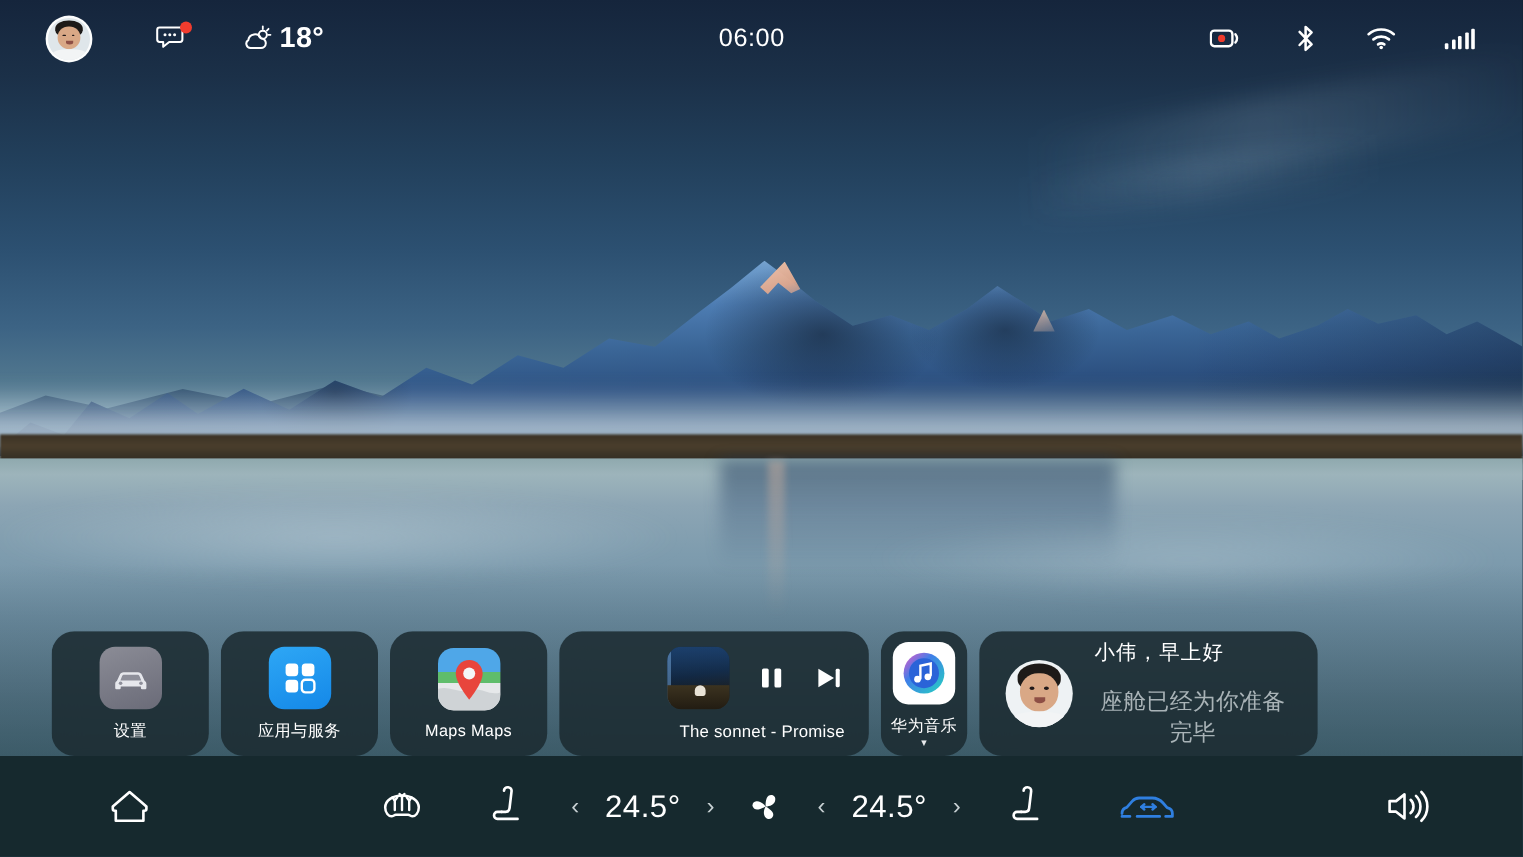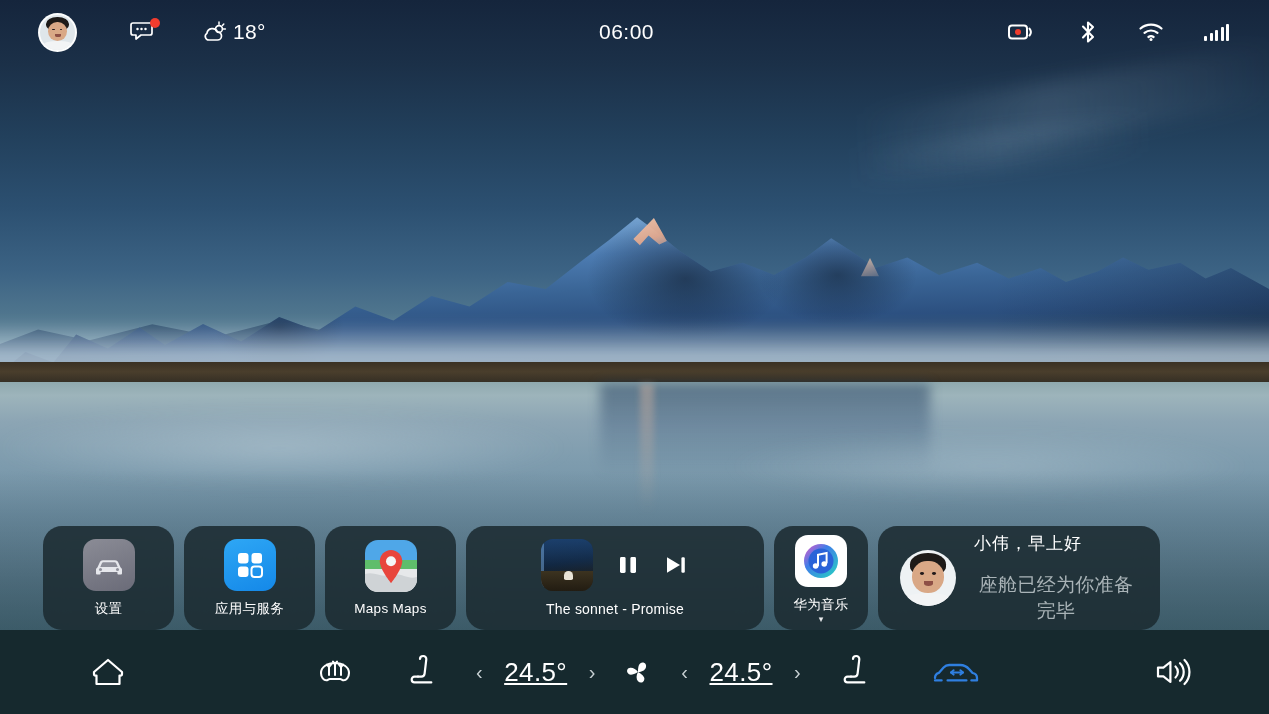--- a/index.html
+++ b/index.html
@@ -155,21 +155,21 @@
     position:absolute; left:10%; bottom:0; width:80%; height:24%;
     background:#f2f4f5; border-radius:44% 44% 0 0;
   }
   .sb-icon { cursor:pointer; display:flex; align-items:center; justify-content:center; }
   .msg-wrap { position:relative; margin-left:53px; }
   .badge {
     position:absolute; right:-2px; top:-2px; width:10px; height:10px;
     border-radius:50%; background:#f13c2e;
   }
   .weather { display:flex; align-items:center; gap:5px; margin-left:44px; cursor:pointer; }
-  .weather .temp { font-size:21px; font-weight:400; letter-spacing:.3px; }
+  .weather .temp { font-size:24px; font-weight:700; letter-spacing:.3px; }
   .sb-center { position:absolute; left:0; right:16px; text-align:center; pointer-events:none; }
   .clock { font-size:21px; font-weight:400; letter-spacing:.5px; }
   .sb-right {
     margin-left:auto; display:flex; align-items:center; gap:40px; padding-right:40px;
   }
   .bars { display:flex; align-items:flex-end; gap:2.5px; height:18px; }
   .bars i { display:block; width:3px; background:#fff; border-radius:1px; }
 
   
   #dock {
@@ -189,21 +189,21 @@
   .app-label { font-size:13.5px; margin-top:9px; color:#fff; letter-spacing:.3px; }
 
   .ic-apps { background:linear-gradient(160deg,#2ea7f5 0%,#1488e8 100%); }
   .ic-settings { background:linear-gradient(160deg,#8b8c96 0%,#6a6b78 100%); }
   .ic-maps { background:linear-gradient(180deg,#4fa7e8 0%,#4fa7e8 38%,#5fbd6b 38%,#5fbd6b 56%,#e6e8ea 56%,#e6e8ea 100%); }
   .ic-music { background:#ffffff; }
   .ic-meetime { background:linear-gradient(160deg,#2fbf3f 0%,#16a62c 100%); }
 
   
   .media-card {
-    width:298px; height:104px; flex-direction:column; align-items:center;
+    width:258px; height:104px; flex-direction:column; align-items:flex-end;
     justify-content:center; padding:0 20px;
   }
   .media-row { display:flex; align-items:center; gap:22px; }
   .album {
     width:52px; height:52px; border-radius:12px; overflow:hidden; position:relative;
     background:linear-gradient(170deg,#163050 0%,#10243c 45%,#2a2418 100%);
   }
   .album .trees {
     position:absolute; inset:0;
     background:
@@ -215,21 +215,21 @@
     background:linear-gradient(180deg,#3c3320,#221c12);
   }
   .album .shroom {
     position:absolute; left:44%; bottom:22%; width:9px; height:9px;
     background:#e9e3d6; border-radius:50% 50% 20% 20%;
   }
   .media-btn { cursor:pointer; display:flex; align-items:center; }
   .media-title {
     font-size:14px; color:#fff; margin-top:10px; letter-spacing:.2px; white-space:nowrap;
   }
-  .music-card { width:94px; position:relative; }
+  .music-card { width:72px; position:relative; }
   .chev-down { margin-top:2px; font-size:9px; color:#e8eaec; line-height:6px; }
 
   
   .greet-card {
     width:282px; height:104px; flex-direction:row; align-items:center;
     justify-content:flex-start; padding:0 22px; gap:18px;
   }
   .avatar-lg {
     width:56px; height:56px; border-radius:50%; overflow:hidden;
     background:#eef2f4; position:relative; flex:none;
@@ -238,21 +238,21 @@
   .greet-title { font-size:17px; color:#fff; letter-spacing:1px; }
   .greet-sub { font-size:19px; color:#a9b3b7; letter-spacing:.3px;text-align:center; }
 
   
   #bottombar {
     position:absolute; left:0; bottom:0; width:1269px; height:84px;
     background:#16292e; display:flex; align-items:center; z-index:18;
   }
   .bb-item { cursor:pointer; display:flex; align-items:center; justify-content:center; }
   .temp-group { display:flex; align-items:center; gap:14px; }
-  .temp-val { font-size:26px; font-weight:400; letter-spacing:.4px; color:#fff; min-width:78px; text-align:center;text-decoration:underline; }
+  .temp-val { font-size:26px; font-weight:400; letter-spacing:.4px; color:#fff; min-width:78px; text-align:center; }
   .arrow { font-size:20px; color:#c7d0d3; cursor:pointer; line-height:1; }
   svg { display:block; }
 </style>
 </head>
 <body>
 
 <div id="wallpaper">
   <div class="sky"></div>
   <div class="cloudstreak"></div>
   <div class="cloudstreak2"></div>

